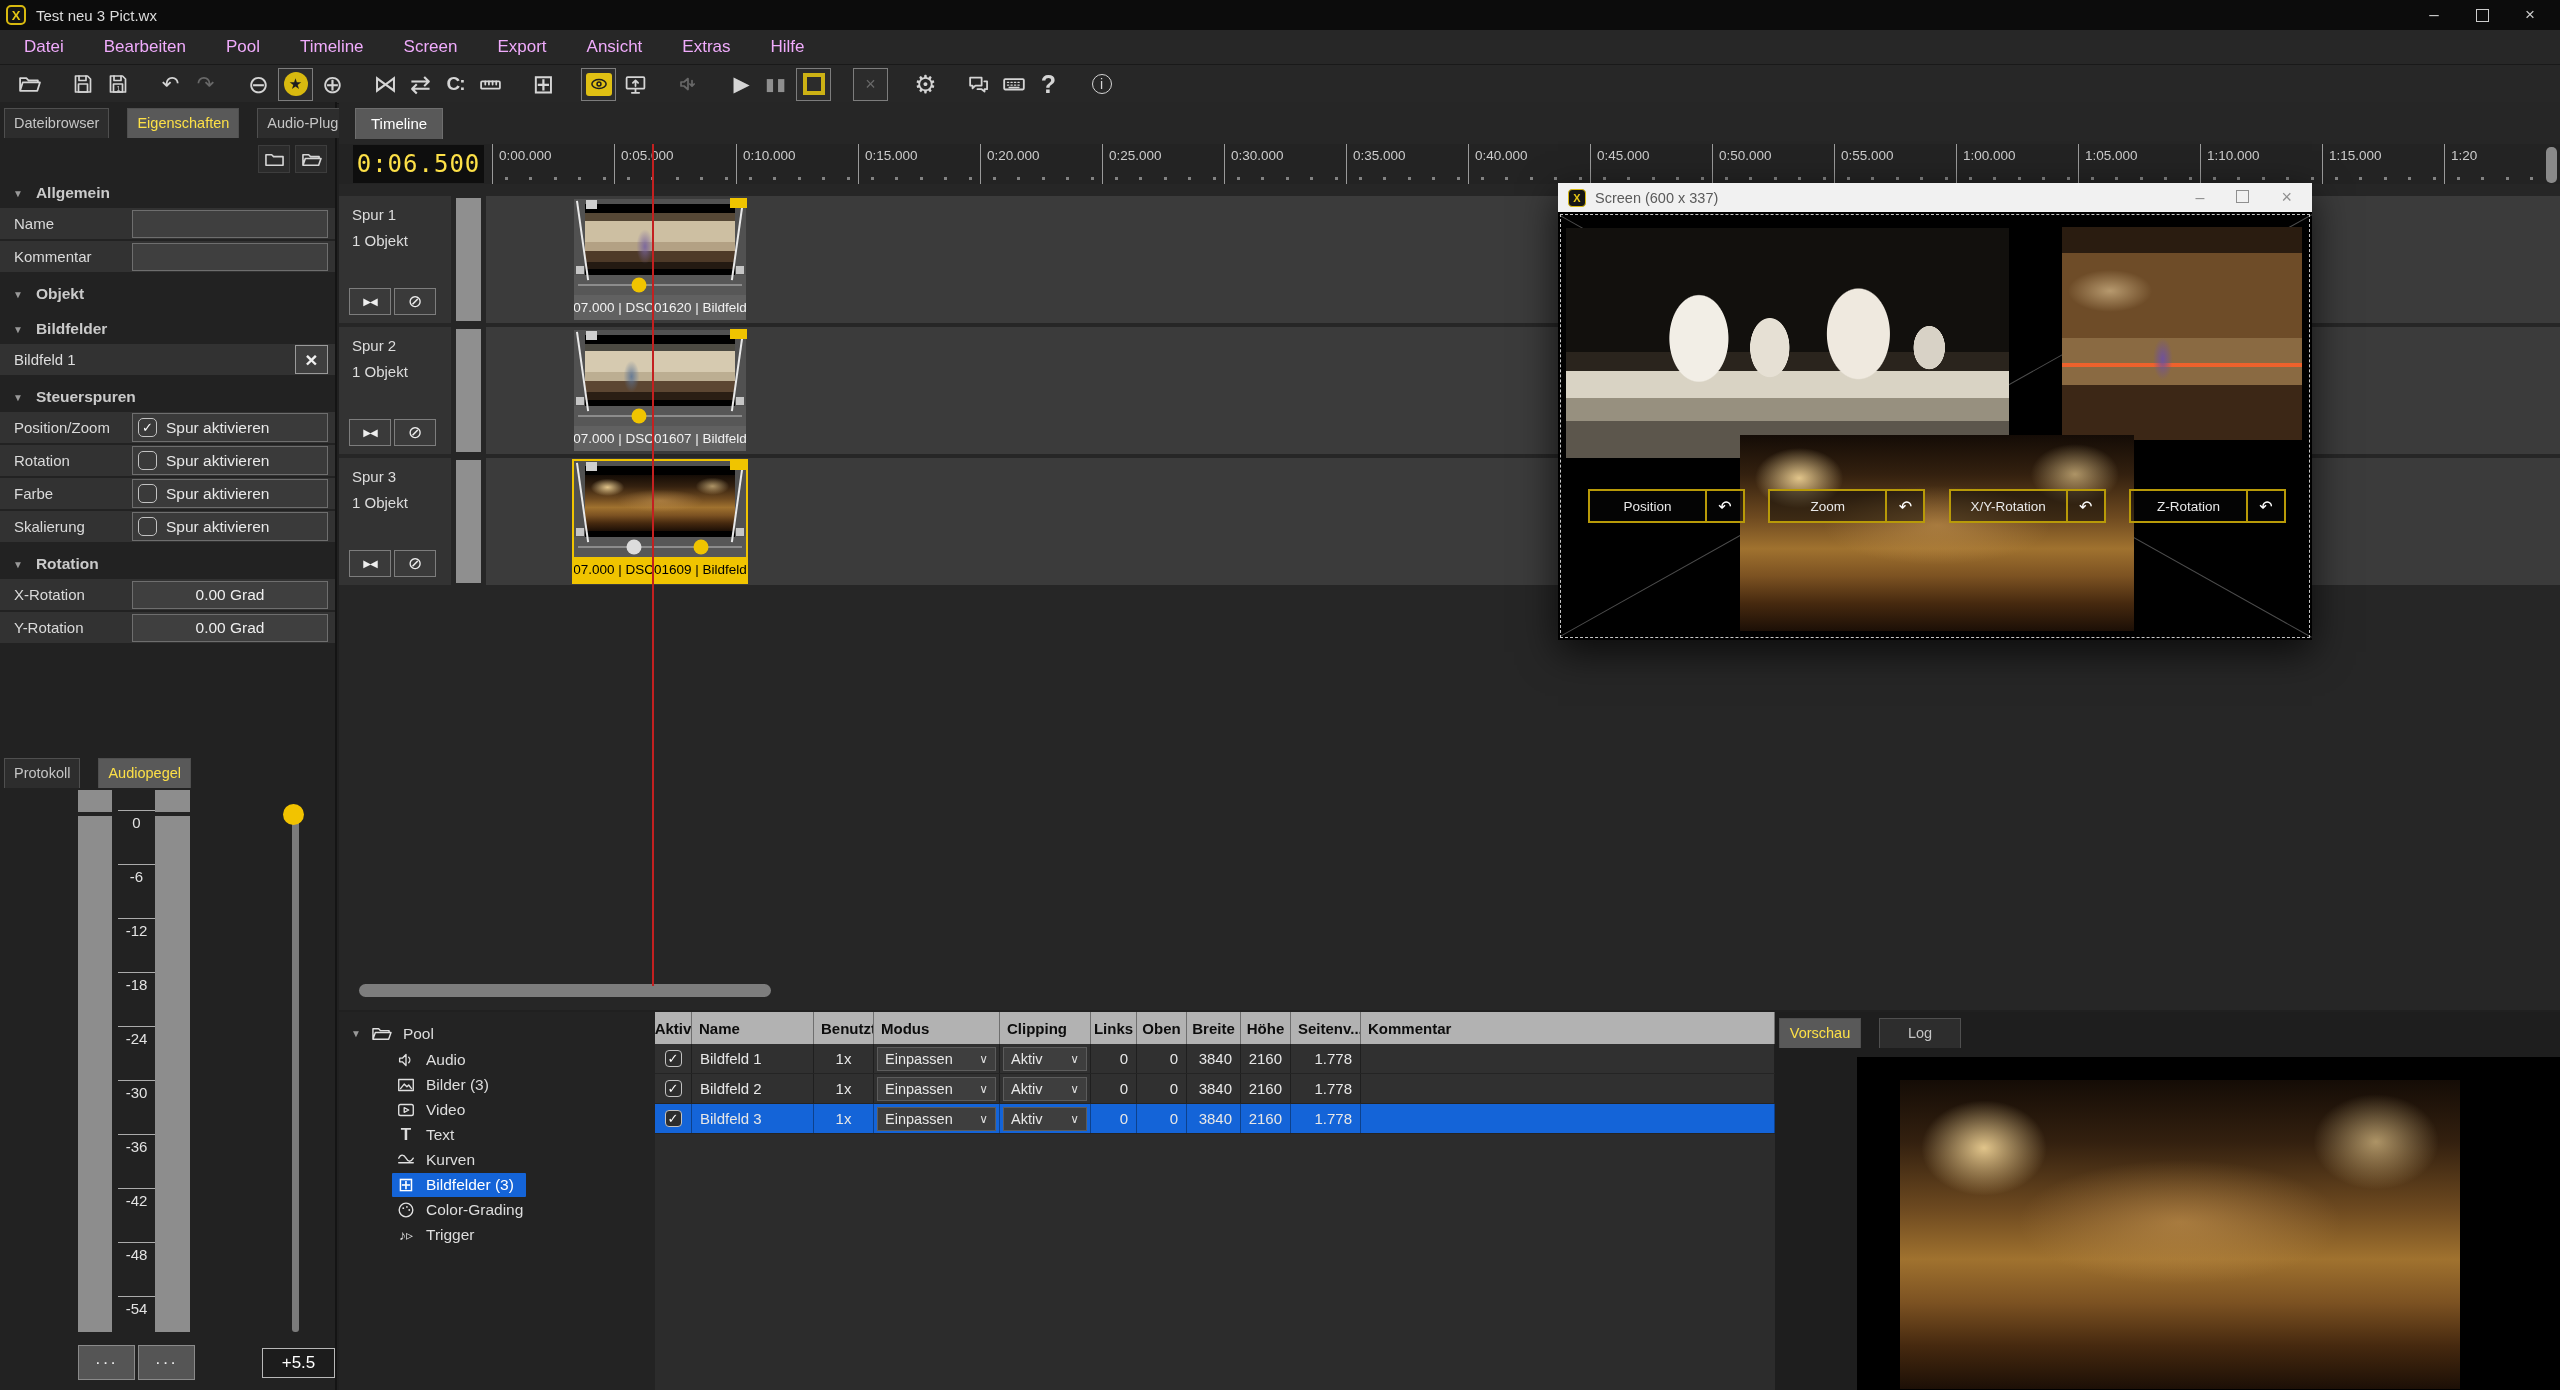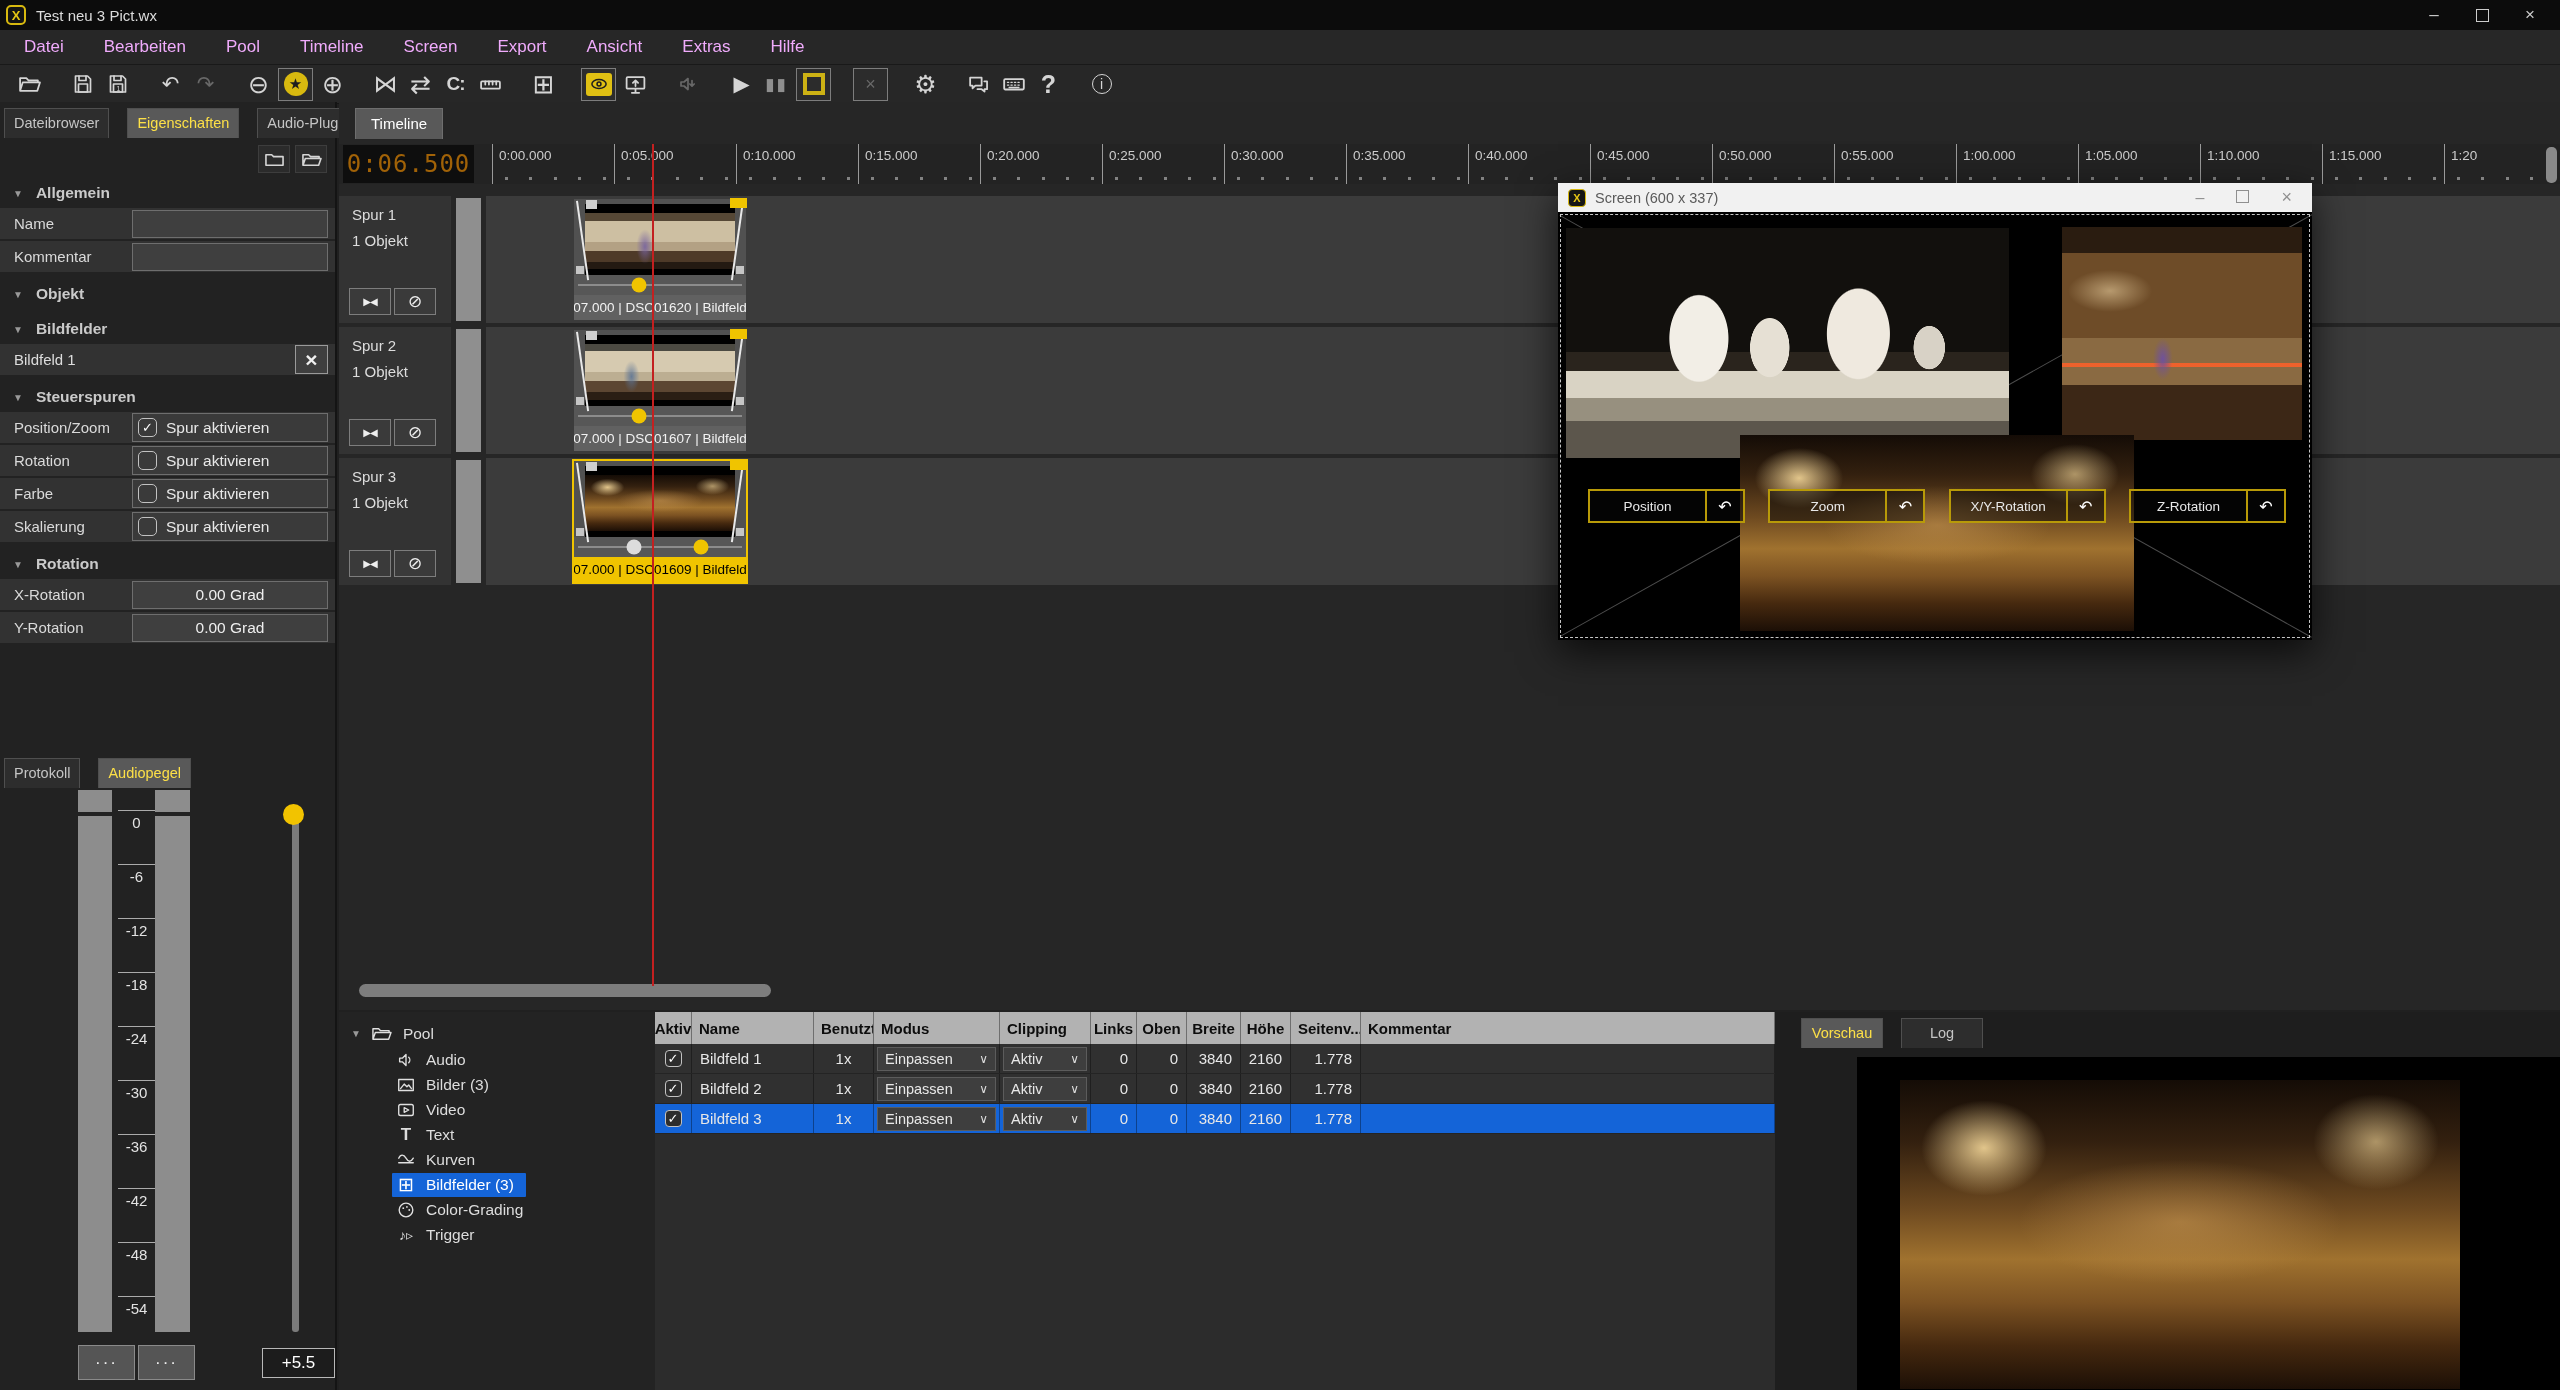--- a/index.html
+++ b/index.html
@@ -56,21 +56,21 @@
   .ascale span{display:block;height:54px;border-top:1px solid #ababab;text-align:center;font-size:15px;color:#e2e2e2;padding-top:3px;box-sizing:border-box}
   .sldtrack{position:absolute;left:292px;top:62px;width:7px;height:518px;background:#7b7b7b;border-radius:3px}
   .sldknob{position:absolute;left:283px;top:52px;width:21px;height:21px;border-radius:50%;background:#f2c300}
   .abtn{position:absolute;width:55px;height:33px;background:#555;border:1px solid #8a8a8a;color:#eee;display:flex;align-items:center;justify-content:center;font-size:17px;letter-spacing:2px}
   .gain{position:absolute;left:262px;top:596px;width:73px;height:30px;background:#1c1c1c;border:1px solid #b8b8b8;color:#fff;font-size:17px;display:flex;align-items:center;justify-content:center;box-sizing:border-box}
 
   
   .tl{position:absolute;left:339px;top:102px;right:0;height:908px;background:#262626}
   .ttab{position:absolute;left:16px;top:6px;padding:6px 15px 7px;font-size:15px;background:#595959;border:1px solid #6e6e6e;border-bottom:none;color:#fff}
   .thead{position:absolute;left:0;top:42px;right:0;height:40px;background:#232323}
-  .tcode{position:absolute;left:4px;top:1px;width:131px;height:38px;background:#0e0e0e;font-family:"DejaVu Sans Mono",monospace;font-size:24px;color:#a16207;display:flex;align-items:center;justify-content:center;letter-spacing:1px}
+  .tcode{position:absolute;left:14px;top:1px;width:131px;height:38px;background:#0e0e0e;font-family:"DejaVu Sans Mono",monospace;font-size:24px;color:#fde047;display:flex;align-items:center;justify-content:center;letter-spacing:1px}
   .ruler{position:absolute;left:146px;top:0;right:16px;height:40px;display:flex;overflow:hidden;padding-left:7px}
   .rcell{flex:none;width:122px;border-left:1px solid #9a9a9a;font-size:13.5px;color:#ccc;padding:4px 0 0 6px;box-sizing:border-box;position:relative}
   .rcell::after{content:"";position:absolute;left:12px;right:2px;bottom:4px;height:3px;background:repeating-linear-gradient(90deg,#828282 0 3px,transparent 3px 24.4px)}
   .vthumb{position:absolute;right:3px;top:45px;width:11px;height:36px;background:#8a8a8a;border-radius:5px}
   .tracks{position:absolute;left:0;top:94px;right:0}
   .trk{display:flex;height:127px;margin-bottom:4px}
   .thdr{width:112px;flex:none;background:#333;position:relative;font-size:15px}
   .thdr .tn{position:absolute;left:13px;top:10px}
   .thdr .to{position:absolute;left:13px;top:36px}
   .tbtns{position:absolute;left:10px;bottom:8px;display:flex;gap:3px}
@@ -122,21 +122,21 @@
   .tcell.r{justify-content:flex-end}
   .tcell.cen{justify-content:center}
   .tcell.pd{padding:0 3px}
   .trow .cb{width:17px;height:17px;border-radius:4px;background:#2d2d2d}
   .dd{flex:1;height:24px;background:#3e3e3e;border:1px solid #5c5c5c;display:flex;align-items:center;padding:0 7px;gap:3px;font-size:14.5px;box-sizing:border-box}
   .dd .ddl{flex:1;white-space:nowrap}
   .chev{font-size:12px;color:#ddd}
 
   
   .pv{position:absolute;left:1775px;top:1012px;right:0;bottom:0;background:#1e1e1e}
-  .pv .tabs{padding-left:26px}
+  .pv .tabs{padding-left:4px}
   .pvblack{position:absolute;left:82px;top:45px;right:0;bottom:0;background:#000}
   .pvphoto{position:absolute;left:43px;top:23px;width:560px;height:309px}
 
   
   .swin{position:absolute;left:1558px;top:183px;width:754px;height:457px;z-index:20;box-shadow:0 12px 36px rgba(0,0,0,.7);background:#000}
   .swt{height:29px;background:#f1f1f1;display:flex;align-items:center;gap:9px;padding:0 10px}
   .slogo{width:18px;height:18px;background:#161616;border:1.5px solid #d8b90f;border-radius:4px;color:#e6c614;font-weight:bold;font-size:11px;display:flex;align-items:center;justify-content:center;box-sizing:border-box}
   .swt .st{font-size:14.5px;color:#5a5a5a;flex:1}
   .swc{display:flex;gap:32px;padding-right:10px;color:#8f8f8f;font-size:16px;align-items:center}
   .swc .sq{border-color:#8f8f8f}

